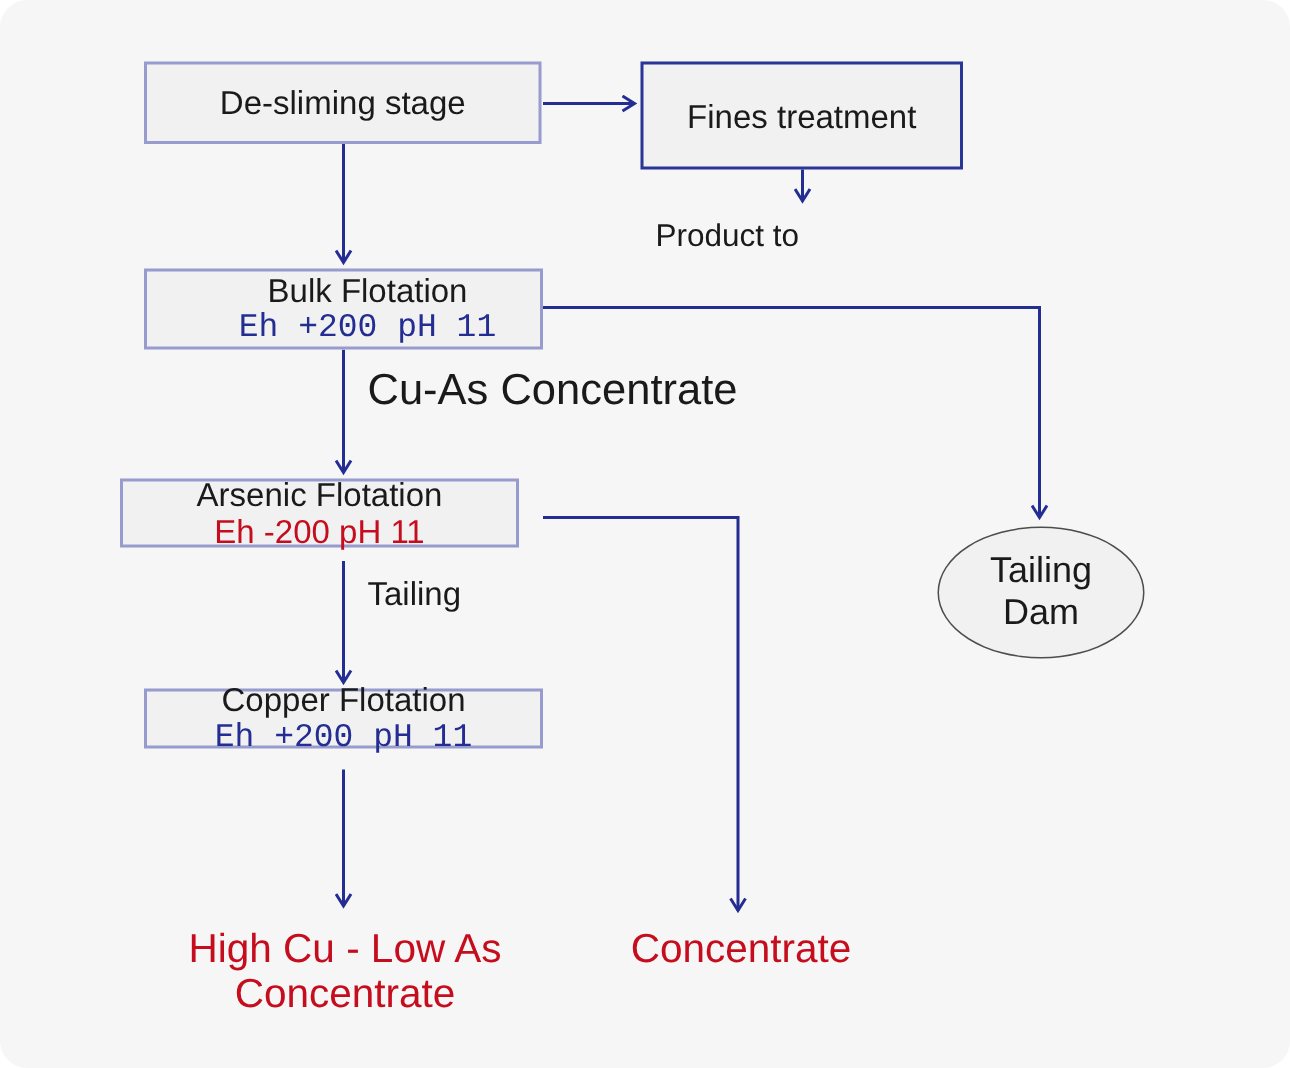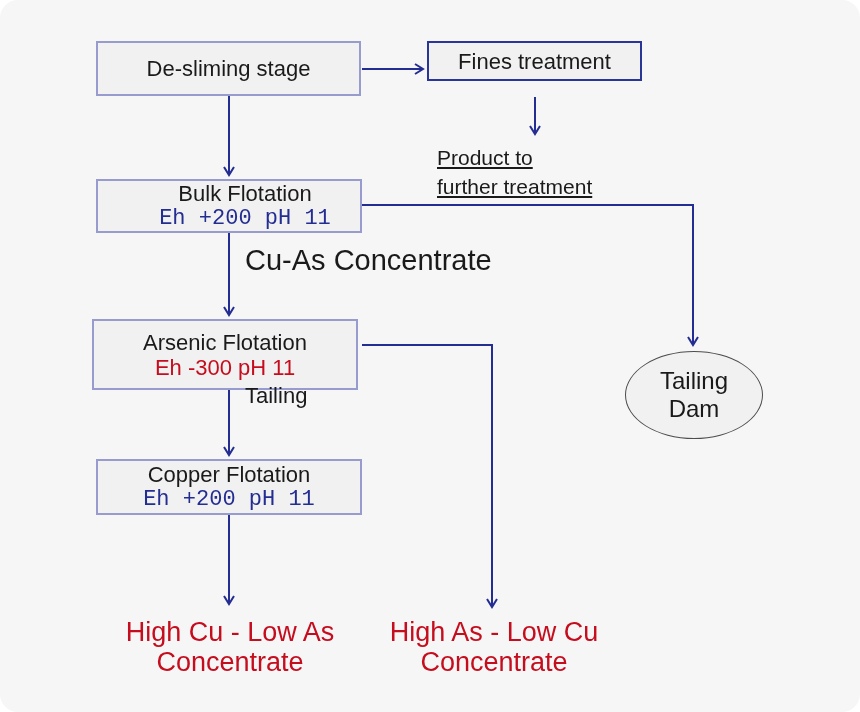--- a/index.html
+++ b/index.html
@@ -104,56 +104,54 @@
     <path d="M 229 233 V 315" marker-end="url(#arrowhead)"></path>
     <path d="M 362 345 H 492 V 607" marker-end="url(#arrowhead)"></path>
     <path d="M 229 374 V 455" marker-end="url(#arrowhead)"></path>
     <path d="M 229 513 V 604" marker-end="url(#arrowhead)"></path>
   </svg>
 
   <div class="node single" style="left:96px; top:41px; width:265px; height:55px;">
     <span>De-sliming stage</span>
   </div>
 
-  <div class="node single fines" style="left:427px; top:41px; width:215px; height:40px;">
+  <div class="node single fines" style="left:427px; top:41px; width:215px; height:72px;">
     <span>Fines treatment</span>
   </div>
 
   <div class="node double" style="left:96px; top:179px; width:266px; height:54px;padding-left:32px;">
     <span>Bulk Flotation</span>
     <span class="cond-navy">Eh +200 pH 11</span>
   </div>
 
-  <div class="node double" style="left:92px; top:319px; width:266px; height:71px;">
+  <div class="node double" style="left:80px; top:319px; width:266px; height:46px;">
     <span>Arsenic Flotation</span>
-    <span class="cond-red">Eh -300 pH 11</span>
+    <span class="cond-red">Eh -200 pH 11</span>
   </div>
 
-  <div class="node double" style="left:96px; top:459px; width:266px; height:56px;">
+  <div class="node double" style="left:96px; top:459px; width:266px; height:40px;">
     <span>Copper Flotation</span>
     <span class="cond-navy">Eh +200 pH 11</span>
   </div>
 
   <div class="ellipse">
     <span>Tailing</span>
     <span>Dam</span>
   </div>
 
-  <div class="flow-label" style="left:437px; top:143px; font-size:21px;text-decoration:underline;">
+  <div class="flow-label" style="left:437px; top:143px; font-size:21px;">
     <span style="display:block">Product to</span>
-    <span style="display:block">further treatment</span>
   </div>
 
   <div class="flow-label" style="left:245px; top:246px; font-size:29px;">Cu-As Concentrate</div>
 
   <div class="flow-label" style="left:245px; top:381px;">Tailing</div>
 
   <div class="red-label" style="left:100px; top:617px;">
     <span style="display:block">High Cu - Low As</span>
     <span style="display:block">Concentrate</span>
   </div>
 
   <div class="red-label" style="left:364px; top:617px;">
-    <span style="display:block">High As - Low Cu</span>
     <span style="display:block">Concentrate</span>
   </div>
 
 </div>
 
 </body></html>

